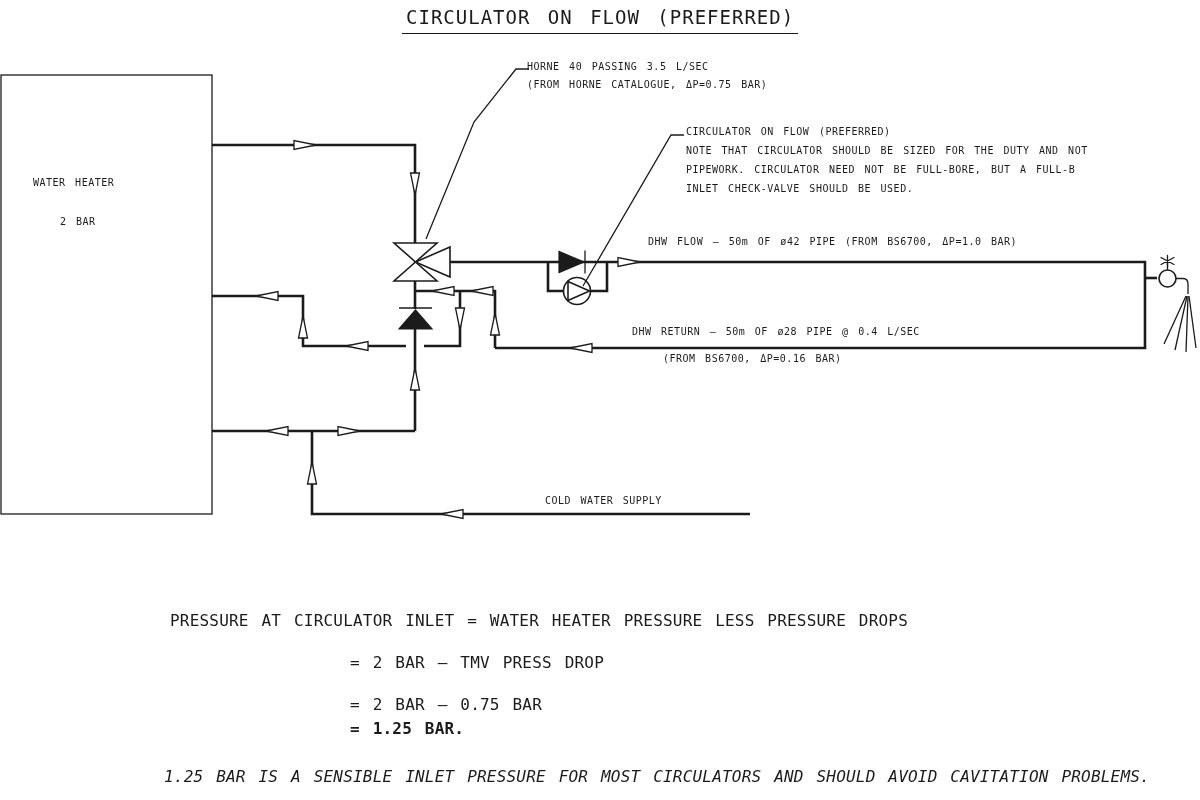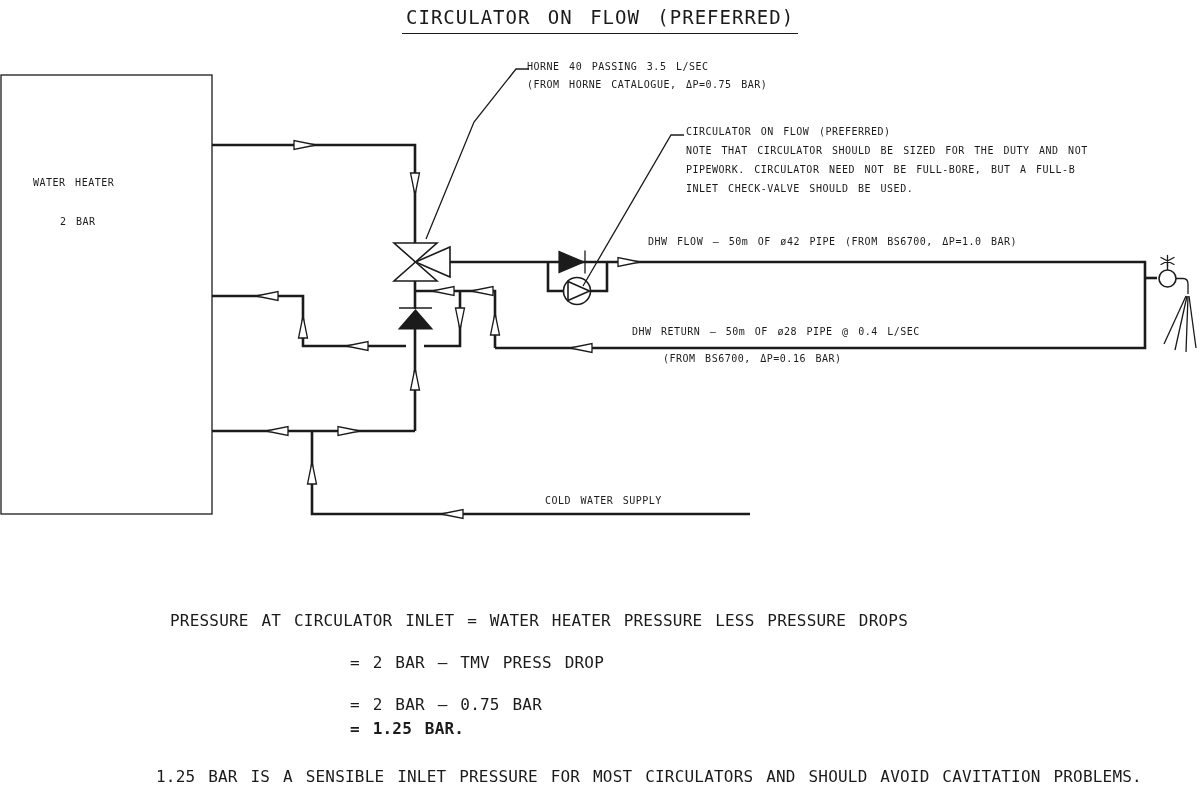--- a/index.html
+++ b/index.html
@@ -123,15 +123,15 @@
 
   <div class="lbl" style="left:632px;top:326px;">DHW RETURN – 50m OF ø28 PIPE @ 0.4 L/SEC</div>
   <div class="lbl" style="left:663px;top:353px;">(FROM BS6700, ΔP=0.16 BAR)</div>
 
   <div class="lbl" style="left:505px;top:495px;margin-left:40px;">COLD WATER SUPPLY</div>
 
   <div class="lbl calc" style="left:170px;top:611px;">PRESSURE AT CIRCULATOR INLET =  WATER HEATER PRESSURE LESS PRESSURE DROPS</div>
   <div class="lbl calc" style="left:350px;top:653px;">= 2 BAR – TMV PRESS DROP</div>
   <div class="lbl calc" style="left:350px;top:695px;">= 2 BAR – 0.75 BAR</div>
   <div class="lbl calc" style="left:350px;top:719px;font-weight:bold;">= 1.25 BAR.</div>
-  <div class="lbl calc" style="left:156px;top:767px;">1.25 BAR IS A SENSIBLE INLET PRESSURE FOR MOST CIRCULATORS AND SHOULD AVOID CAVITATION PROBLEMS.</div>
+  <div class="lbl calc" style="left:164px;top:767px;font-style:italic;">1.25 BAR IS A SENSIBLE INLET PRESSURE FOR MOST CIRCULATORS AND SHOULD AVOID CAVITATION PROBLEMS.</div>
 
 </div>
 
 </body></html>

